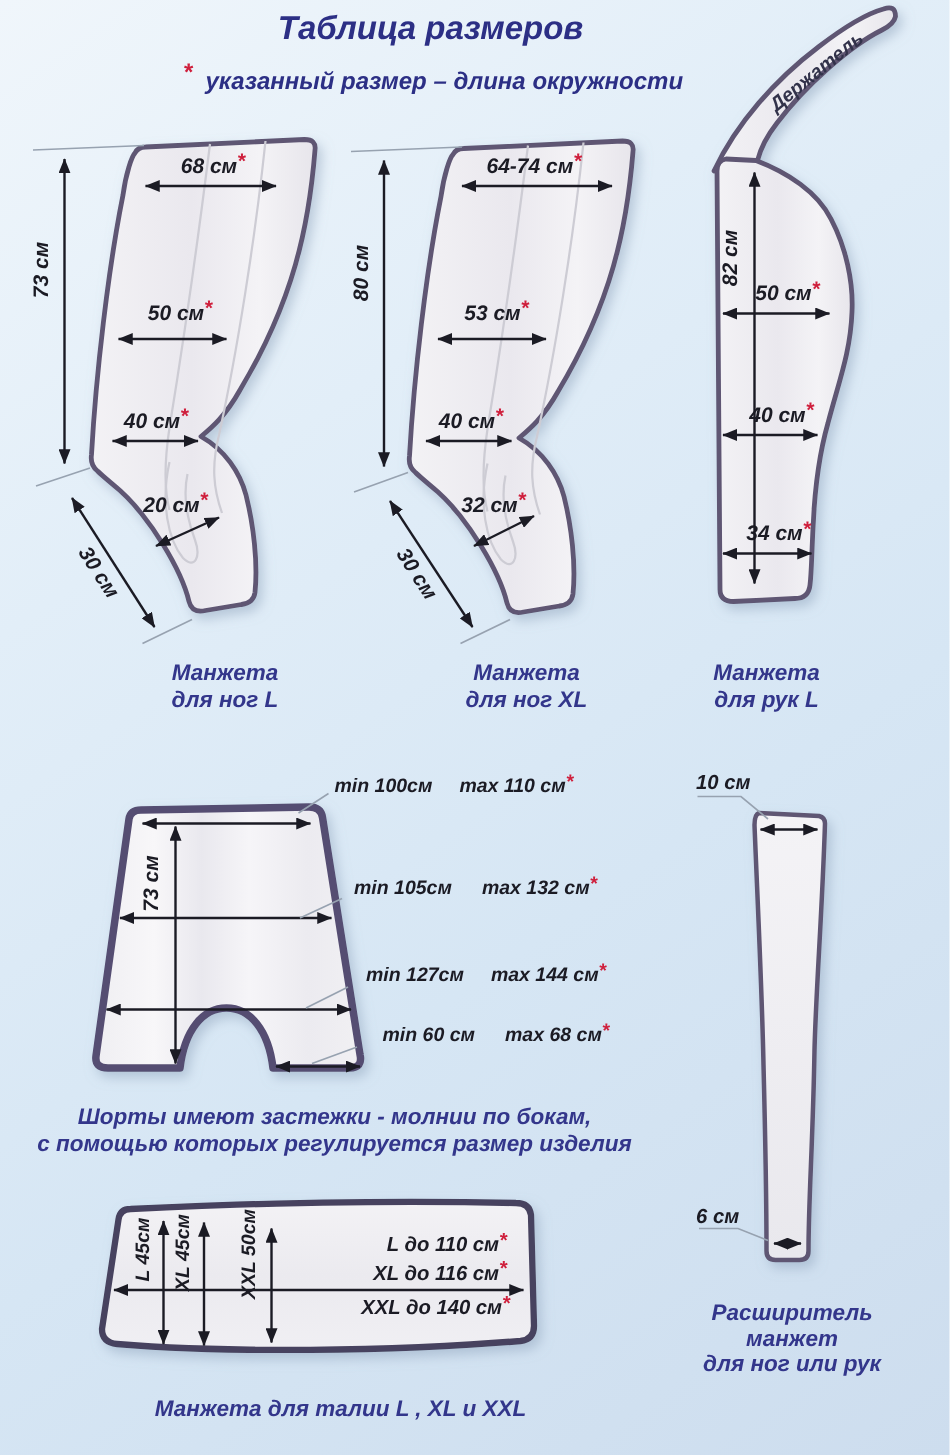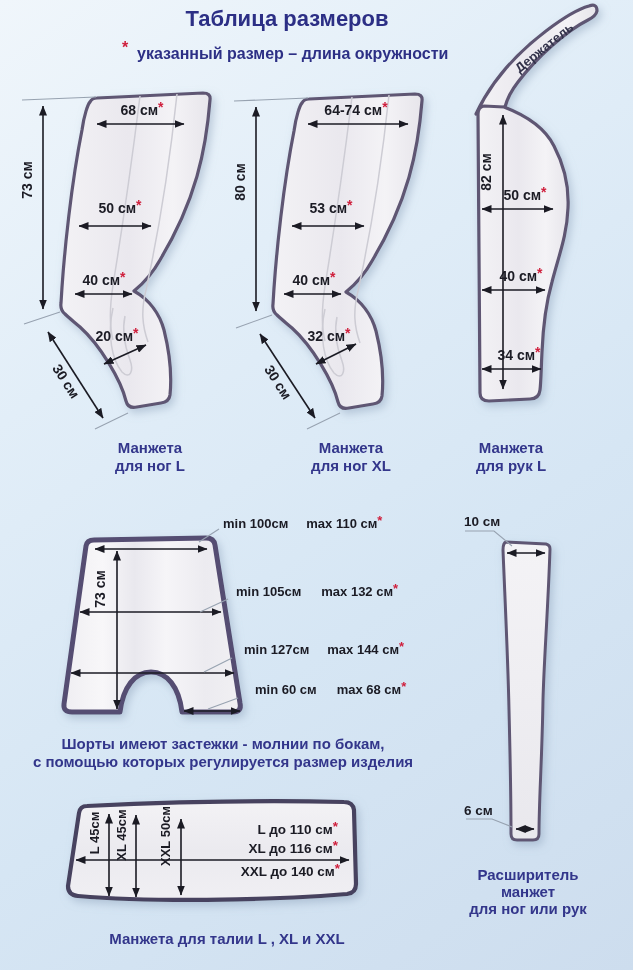--- a/index.html
+++ b/index.html
@@ -1,21 +1,21 @@
 <!DOCTYPE html>
 <html><head>
 <meta charset="utf-8">
 <style>
   html,body{margin:0;padding:0;}
   body{
     width:633px;height:970px;overflow:hidden;
     font-family:"Liberation Sans",sans-serif;
     background:linear-gradient(145deg,#f0f6fb 0%,#e2eef8 30%,#d6e6f4 62%,#cdddee 100%);
   }
-  #stage{position:relative;width:633px;height:970px;}
+  #stage{position:relative;width:633px;height:970px;font-style:italic;}
   svg{font-family:"Liberation Sans",sans-serif;display:block;}
   .t-title{font-size:22px;font-weight:bold;fill:#2c2f85}
   .t-note{font-size:16px;font-weight:bold;fill:#2c2f85}
   .t-cap{font-size:15px;font-weight:bold;fill:#33368b}
   .t-m{font-size:14px;font-weight:bold;fill:#1b1b24}
   .t-s{font-size:13px;font-weight:bold;fill:#1b1b24}
   .t-g{font-size:13.5px;font-weight:bold;fill:#1b1b24}
   .t-h{font-size:13px;font-weight:bold;fill:#32324a}
   .ast{fill:#cf1f3c;font-weight:bold}
   .dim{stroke:#1b1b24;stroke-width:1.6;fill:none}

